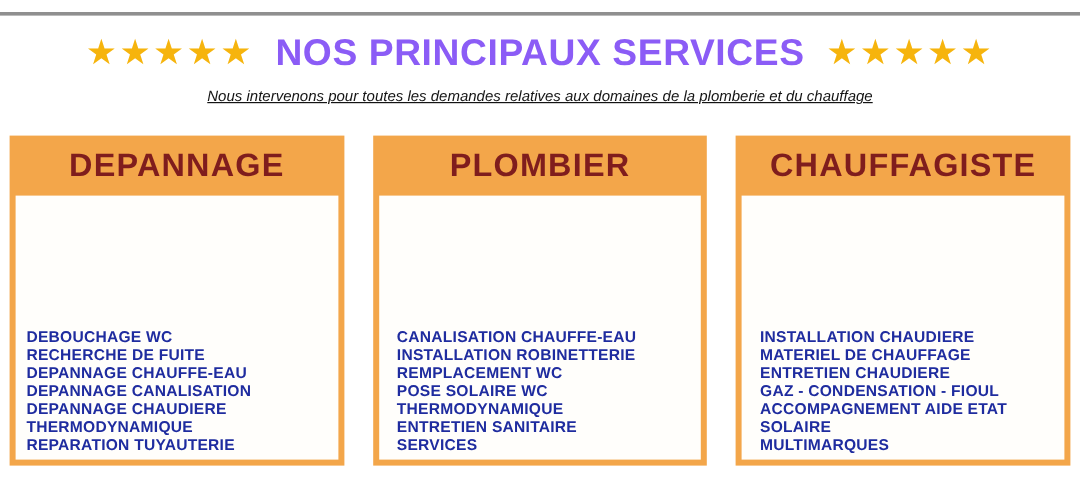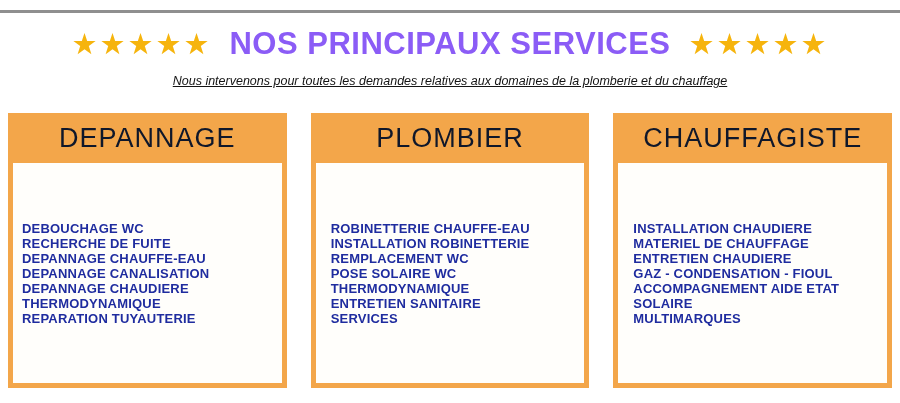--- a/index.html
+++ b/index.html
@@ -74,33 +74,33 @@
     background: var(--orange);
     display: flex;
     flex-direction: column;
   }
   .column-header {
     height: 50px;
     flex: 0 0 50px;
     display: flex;
     align-items: center;
     justify-content: center;
-    color: #0f172a;
-    font-weight: normal;
+    color: #7f1d1d;
+    font-weight: bold;
     font-size: 27px;
     letter-spacing: 1px;
     white-space: nowrap;
   }
   .column-list {
     flex: 1;
     margin: 0 5px 5px 5px;
     background: #fffefb;
     display: flex;
     flex-direction: column;
-    justify-content: center;
+    justify-content: flex-end;
     padding: 5px 0;
   }
   .item {
     color: var(--navy);
     font-weight: bold;
     font-size: 13px;
     letter-spacing: 0.2px;
     padding-left: 9px;
     white-space: nowrap;
   }
@@ -137,21 +137,21 @@
         <div class="item">DEPANNAGE CANALISATION</div>
         <div class="item">DEPANNAGE CHAUDIERE</div>
         <div class="item">THERMODYNAMIQUE</div>
         <div class="item">REPARATION TUYAUTERIE</div>
       </div>
     </section>
 
     <section class="column">
       <div class="column-header">PLOMBIER</div>
       <div class="column-list">
-        <div class="item">ROBINETTERIE CHAUFFE-EAU</div>
+        <div class="item">CANALISATION CHAUFFE-EAU</div>
         <div class="item">INSTALLATION ROBINETTERIE</div>
         <div class="item">REMPLACEMENT WC</div>
         <div class="item">POSE SOLAIRE WC</div>
         <div class="item">THERMODYNAMIQUE</div>
         <div class="item">ENTRETIEN SANITAIRE</div>
         <div class="item">SERVICES</div>
       </div>
     </section>
 
     <section class="column">

